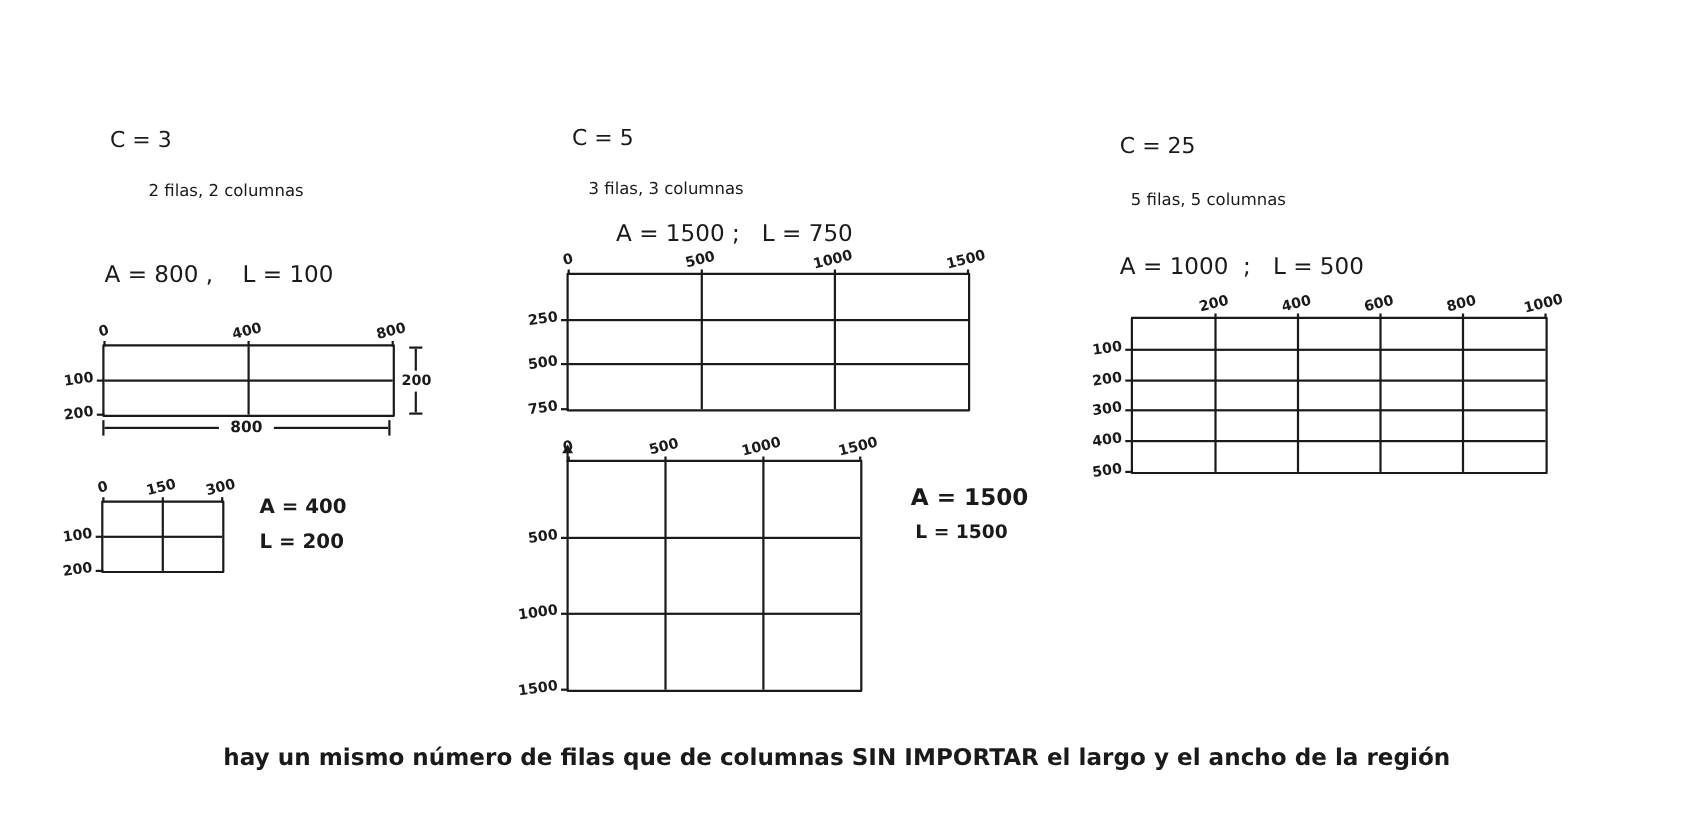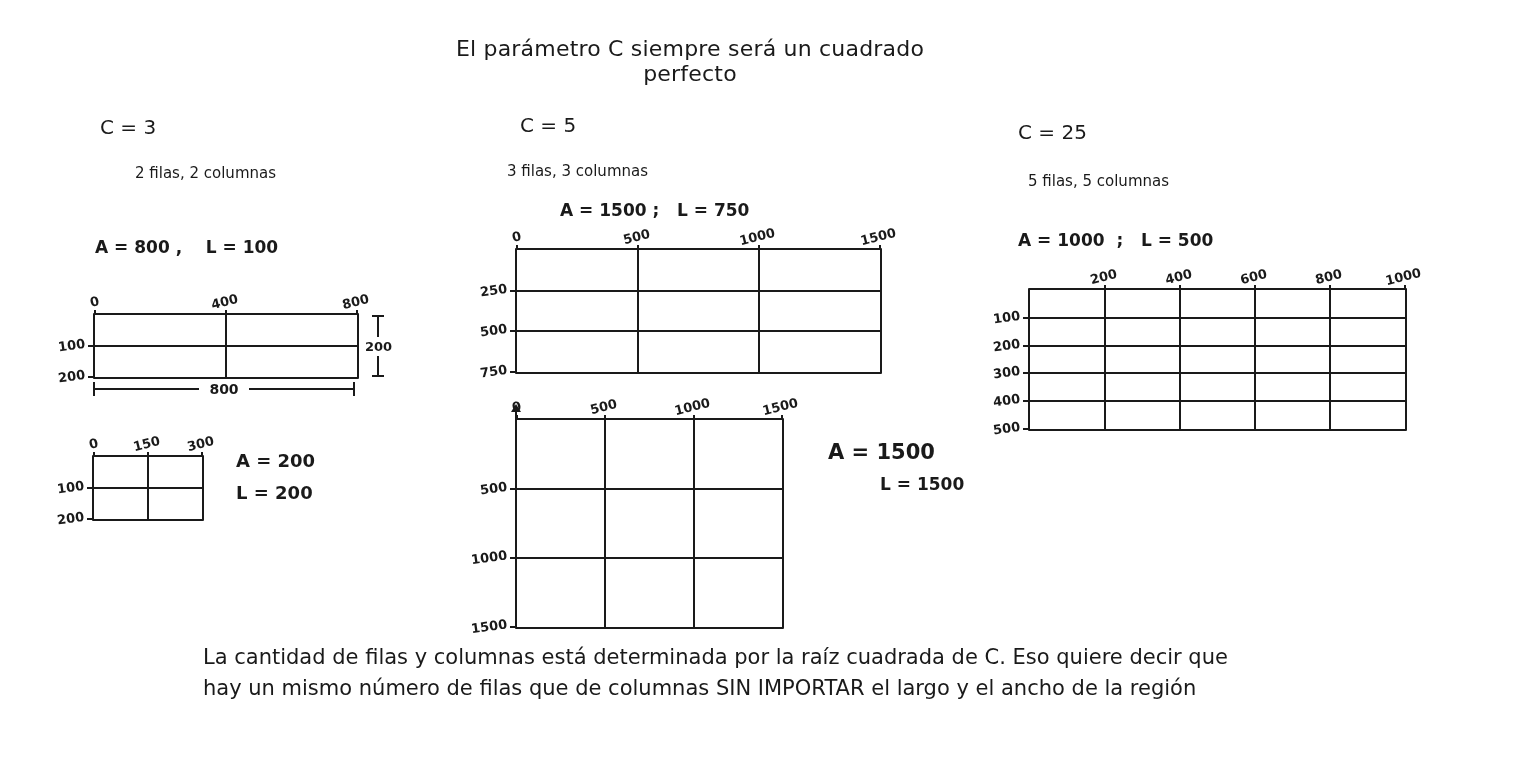--- a/index.html
+++ b/index.html
@@ -10,21 +10,21 @@
     font-family:"DejaVu Sans",sans-serif;
     color:#1a1a1a;
     overflow:hidden;
   }
   .title{
     position:absolute;left:417px;top:36px;width:546px;
     text-align:center;font-size:22px;letter-spacing:.2px;
   }
   .heading{position:absolute;font-size:20px;}
   .subtitle{position:absolute;font-size:15px;}
-  .params{position:absolute;font-size:17px;font-weight:700;white-space:pre;}
+  .params{position:absolute;font-size:21px;font-weight:400;white-space:pre;}
   .sidelabel{position:absolute;font-size:18px;font-weight:700;white-space:pre;}
   .footer-line{position:absolute;font-size:21px;white-space:nowrap;}
 
   
   .grid-box{position:absolute;border:2px solid #1a1a1a;border-radius:1px;}
   .vline{position:absolute;top:0;bottom:0;width:2px;background:#1a1a1a;transform:translateX(-50%);}
   .hline{position:absolute;left:0;right:0;height:2px;background:#1a1a1a;transform:translateY(-50%);}
   .xtick{
     position:absolute;bottom:100%;margin-bottom:6px;
     font-size:13px;font-weight:700;white-space:nowrap;
@@ -54,21 +54,20 @@
   .dim-h{position:absolute;display:flex;align-items:center;height:16px;}
   .dim-h-cap{width:2px;height:14px;background:#1a1a1a;}
   .dim-h-line{height:2px;flex:1;background:#1a1a1a;}
   .dim-h-label{font-size:14px;font-weight:700;padding:0 10px;}
 </style>
 </head>
 <body>
 
 <div class="canvas">
 
-  <div class="title">El parámetro C siempre será un cuadrado perfecto</div>
 
   <div class="heading" style="left:100px;top:115px;">C = 3</div>
   <div class="subtitle" style="left:135px;top:164px;">2 filas, 2 columnas</div>
   <div class="params" style="left:95px;top:237px;">A = 800 ,    L = 100</div>
 
   <div class="grid-box" style="left:93px;top:313px;width:262px;height:62px;">
       <div class="vline" style="left: 50%;"></div>
       <div class="hline" style="top: 50%;"></div>
       <div class="xmark" style="left: 0%;"></div>
       <div class="xtick" style="left: 0%;">0</div>
@@ -105,25 +104,25 @@
       <div class="xtick" style="left: 0%;">0</div>
       <div class="xmark" style="left: 50%;"></div>
       <div class="xtick" style="left: 50%;">150</div>
       <div class="xmark" style="left: 100%;"></div>
       <div class="xtick" style="left: 100%;">300</div>
       <div class="ymark" style="top: 50%;"></div>
       <div class="ytick" style="top: 50%;">100</div>
       <div class="ymark" style="top: 100%;"></div>
       <div class="ytick" style="top: 100%;">200</div>
     </div>
-  <div class="sidelabel" style="left:236px;top:450px;">A = 200</div>
+  <div class="sidelabel" style="left:236px;top:450px;">A = 400</div>
   <div class="sidelabel" style="left:236px;top:482px;">L = 200</div>
 
   <div class="heading" style="left:520px;top:113px;">C = 5</div>
-  <div class="subtitle" style="left:507px;top:162px;">3 filas, 3 columnas</div>
+  <div class="subtitle" style="left:535px;top:162px;">3 filas, 3 columnas</div>
   <div class="params" style="left:560px;top:200px;">A = 1500 ;   L = 750</div>
 
   <div class="grid-box" style="left:515px;top:248px;width:363px;height:122px;">
       <div class="vline" style="left: 33.3333%;"></div>
       <div class="vline" style="left: 66.6667%;"></div>
       <div class="hline" style="top: 33.3333%;"></div>
       <div class="hline" style="top: 66.6667%;"></div>
       <div class="xmark" style="left: 0%;"></div>
       <div class="xtick" style="left: 0%;">0</div>
       <div class="xmark" style="left: 33.33%;"></div>
@@ -155,21 +154,21 @@
       <div class="xmark" style="left: 100%;"></div>
       <div class="xtick" style="left: 100%;">1500</div>
       <div class="ymark" style="top: 33.33%;"></div>
       <div class="ytick" style="top: 33.33%;">500</div>
       <div class="ymark" style="top: 66.67%;"></div>
       <div class="ytick" style="top: 66.67%;">1000</div>
       <div class="ymark" style="top: 100%;"></div>
       <div class="ytick" style="top: 100%;">1500</div>
     </div>
   <div class="sidelabel" style="left:828px;top:440px;font-size:21px;">A = 1500</div>
-  <div class="sidelabel" style="left:832px;top:474px;font-size:17px;margin-left:48px;">L = 1500</div>
+  <div class="sidelabel" style="left:832px;top:474px;font-size:17px;">L = 1500</div>
 
   <div class="heading" style="left:1018px;top:120px;">C = 25</div>
   <div class="subtitle" style="left:1028px;top:172px;">5 filas, 5 columnas</div>
   <div class="params" style="left:1018px;top:230px;">A = 1000  ;   L = 500</div>
 
   <div class="grid-box" style="left:1028px;top:288px;width:375px;height:139px;">
       <div class="vline" style="left: 20%;"></div>
       <div class="vline" style="left: 40%;"></div>
       <div class="vline" style="left: 60%;"></div>
       <div class="vline" style="left: 80%;"></div>
@@ -192,16 +191,15 @@
       <div class="ymark" style="top: 40%;"></div>
       <div class="ytick" style="top: 40%;">200</div>
       <div class="ymark" style="top: 60%;"></div>
       <div class="ytick" style="top: 60%;">300</div>
       <div class="ymark" style="top: 80%;"></div>
       <div class="ytick" style="top: 80%;">400</div>
       <div class="ymark" style="top: 100%;"></div>
       <div class="ytick" style="top: 100%;">500</div>
     </div>
 
-  <div class="footer-line" style="left:203px;top:645px;">La cantidad de filas y columnas está determinada por la raíz cuadrada de C. Eso quiere decir que</div>
-  <div class="footer-line" style="left:203px;top:676px;">hay un mismo número de filas que de columnas SIN IMPORTAR el largo y el ancho de la región</div>
+  <div class="footer-line" style="left:203px;top:676px;font-weight:bold;">hay un mismo número de filas que de columnas SIN IMPORTAR el largo y el ancho de la región</div>
 
 </div>
 
 </body></html>

